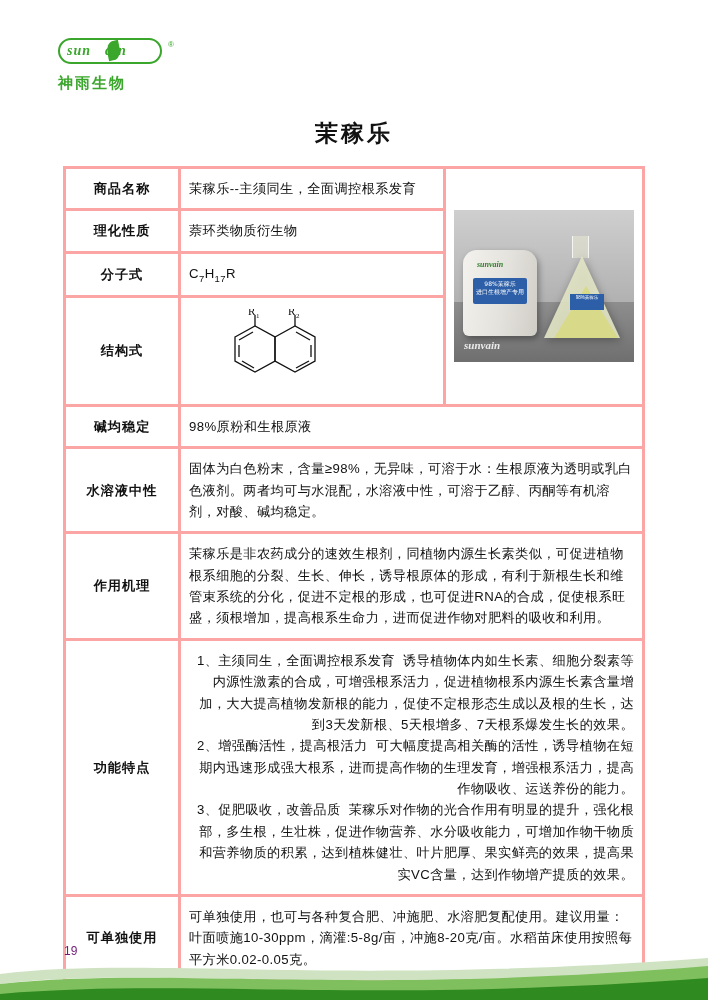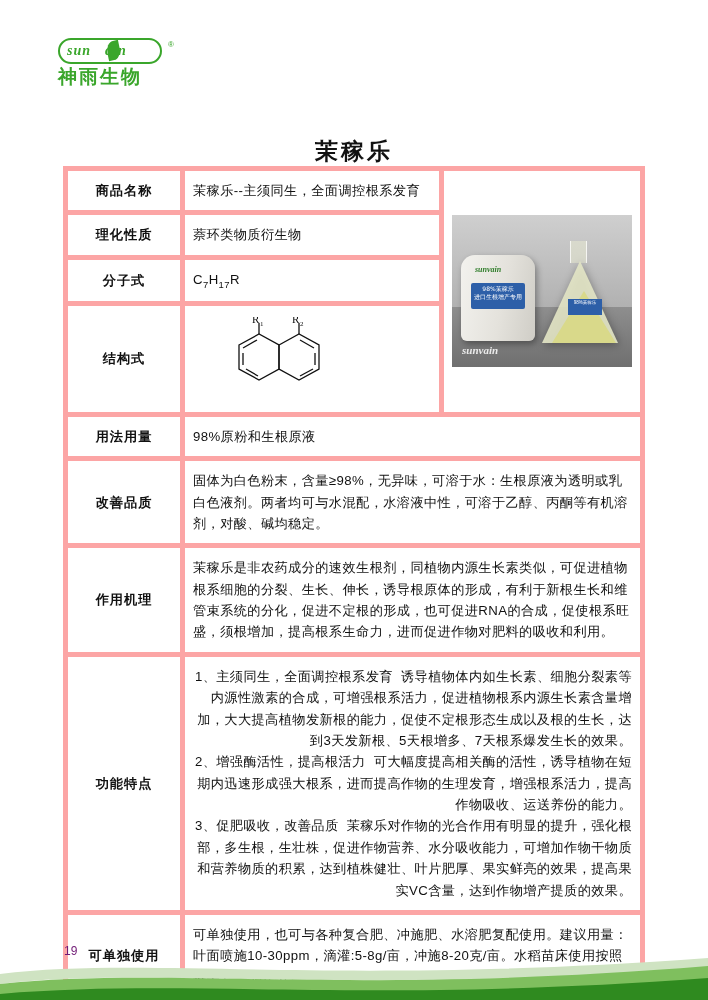--- a/index.html
+++ b/index.html
@@ -55,51 +55,51 @@
     transform: rotate(-12deg);
   }
   .logo-reg {
     position: absolute;
     left: 108px;
     top: 0px;
     font-size: 8px;
     color: #3aa62b;
   }
   .logo-cn {
-    margin-top: 0;
-    font-size: 19px;
+    margin-top: 10px;
+    font-size: 15px;
     color: #3aa62b;
     font-weight: bold;
     letter-spacing: 2px;
   }
 
   
   .doc-title {
     position: absolute;
-    top: 136px;
+    top: 118px;
     left: 0;
     width: 708px;
     text-align: center;
     font-size: 23px;
     font-weight: bold;
     letter-spacing: 3px;
     color: #111;
   }
 
   
   table.spec {
     position: absolute;
     left: 63px;
     top: 166px;
     width: 582px;
     border-collapse: collapse;
     table-layout: fixed;
   }
   table.spec td {
-    border: 5px solid #fca5a5;
+    border: 3px solid #fca5a5;
     padding: 9px 8px;
     font-size: 13.2px;
     line-height: 1.62;
     vertical-align: middle;
     color: #111;
   }
   td.label {
     width: 96px;
     text-align: center;
     font-weight: bold;
@@ -327,25 +327,25 @@
           </g>
           <text x="31" y="6" font-size="11" font-family="Liberation Serif, serif" fill="#111">R</text>
           <text x="39" y="9" font-size="7" font-family="Liberation Serif, serif" fill="#111">1</text>
           <text x="71" y="6" font-size="11" font-family="Liberation Serif, serif" fill="#111">R</text>
           <text x="79" y="9" font-size="7" font-family="Liberation Serif, serif" fill="#111">2</text>
         </svg>
       </div>
     </td>
   </tr>
   <tr>
-    <td class="label">用法用量</td>
+    <td class="label">碱均稳定</td>
     <td class="val" colspan="2">98%原粉和生根原液</td>
   </tr>
   <tr>
-    <td class="label">改善品质</td>
+    <td class="label">水溶液中性</td>
     <td class="val val-top" colspan="2">固体为白色粉末，含量≥98%，无异味，可溶于水：生根原液为透明或乳白色液剂。两者均可与水混配，水溶液中性，可溶于乙醇、丙酮等有机溶剂，对酸、碱均稳定。</td>
   </tr>
   <tr>
     <td class="label">作用机理</td>
     <td class="val val-top" colspan="2">茉稼乐是非农药成分的速效生根剂，同植物内源生长素类似，可促进植物根系细胞的分裂、生长、伸长，诱导根原体的形成，有利于新根生长和维管束系统的分化，促进不定根的形成，也可促进RNA的合成，促使根系旺盛，须根增加，提高根系生命力，进而促进作物对肥料的吸收和利用。</td>
   </tr>
   <tr>
     <td class="label">功能特点</td>
     <td class="val val-top" colspan="2" style="white-space:pre-wrap;text-align:right;">1、主须同生，全面调控根系发育  诱导植物体内如生长素、细胞分裂素等内源性激素的合成，可增强根系活力，促进植物根系内源生长素含量增加，大大提高植物发新根的能力，促使不定根形态生成以及根的生长，达到3天发新根、5天根增多、7天根系爆发生长的效果。
 2、增强酶活性，提高根活力  可大幅度提高相关酶的活性，诱导植物在短期内迅速形成强大根系，进而提高作物的生理发育，增强根系活力，提高作物吸收、运送养份的能力。

